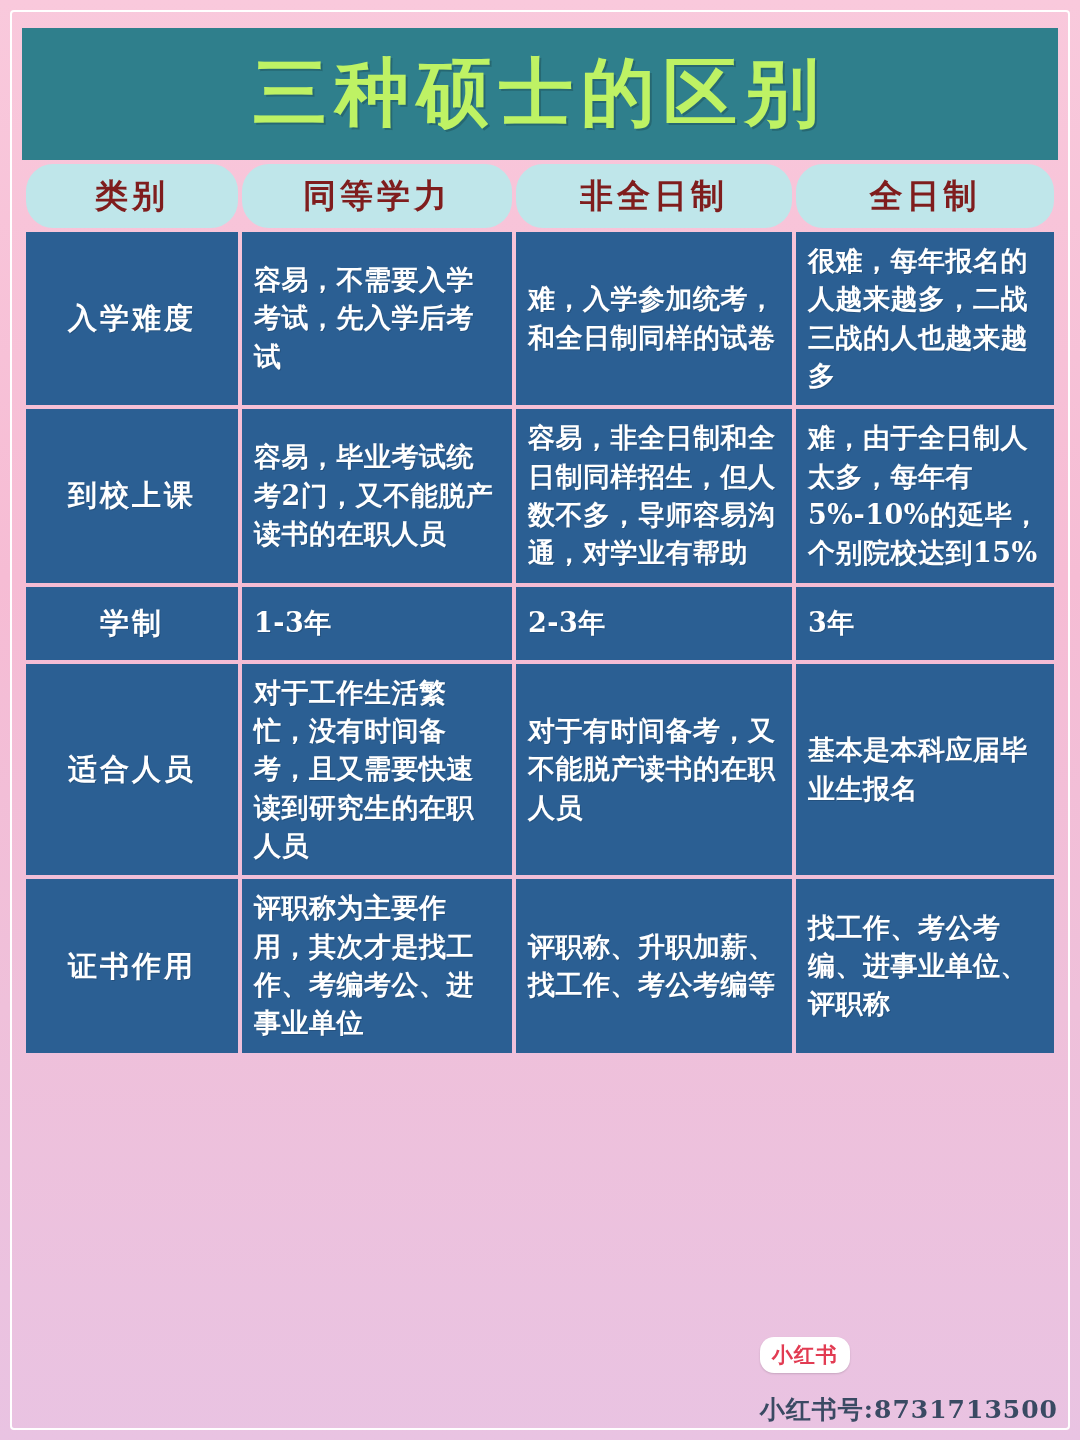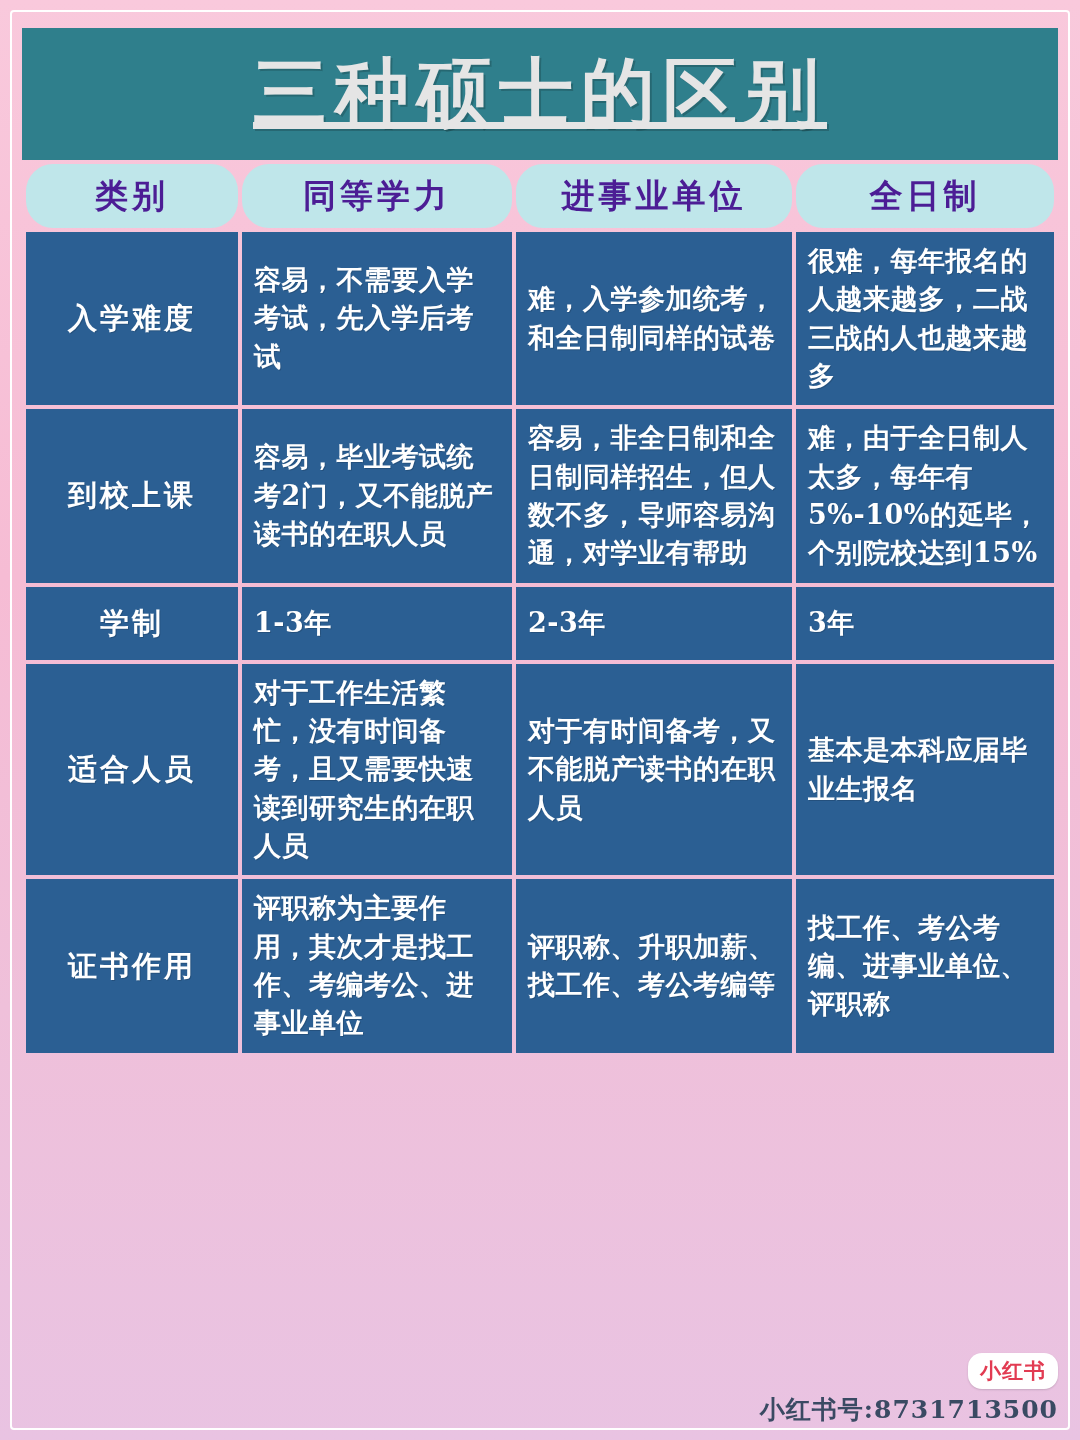--- a/index.html
+++ b/index.html
@@ -35,40 +35,39 @@
   .title-bar {
     position: relative;
     margin: 10px 8px 0 8px;
     height: 132px;
     background: #2f7f8c;
     display: flex;
     align-items: center;
     justify-content: center;
   }
   .title-bar .title-text {
-    color: #e5e5e5;
+    color: #bef264;
     font-family: "DejaVu Serif", serif;
     font-weight: bold;
     font-size: 74px;
     letter-spacing: 8px;
     text-shadow: 2px 2px 0 rgba(0,0,0,0.18);
     white-space: nowrap;
-    text-decoration: underline;
   }
   table.matrix {
     position: relative;
     margin: 0 8px;
     border-collapse: separate;
     border-spacing: 4px;
     width: calc(100% - 16px);
     table-layout: fixed;
   }
   table.matrix th {
     background: #bfe6ea;
-    color: #4c1d95;
+    color: #7f1d1d;
     font-family: Liberation Sans, sans-serif;
     font-weight: bold;
     font-size: 33px;
     letter-spacing: 4px;
     height: 62px;
     text-align: center;
     vertical-align: middle;
     border-radius: 27px;
   }
   table.matrix td {
@@ -115,23 +114,22 @@
     letter-spacing: 1px;
     text-align: center;
   }
   .footer-stack {
     position: absolute;
     right: 22px;
     bottom: 14px;
     text-align: right;
   }
   .footer-badge-row {
-    margin-bottom: 4px;
+    margin-bottom: 20px;
     display: flex;
-    justify-content: flex-end;
   }
 </style>
 </head>
 <body>
 
 <div class="page">
   <div class="inner-frame"></div>
 
   <div class="title-bar">
     <div class="title-text">三种硕士的区别</div>
@@ -141,21 +139,21 @@
     <colgroup>
       <col class="c0">
         <col class="c1">
         <col class="c2">
         <col class="c3">
     </colgroup>
     <thead>
       <tr>
         <th>类别</th>
         <th>同等学力</th>
-        <th>进事业单位</th>
+        <th>非全日制</th>
         <th>全日制</th>
       </tr>
     </thead>
     <tbody>
       <tr>
         <td class="rowhead">入学难度</td>
         <td class="cell">容易，不需要入学考试，先入学后考试</td>
         <td class="cell">难，入学参加统考，和全日制同样的试卷</td>
         <td class="cell">很难，每年报名的人越来越多，二战三战的人也越来越多</td>
       </tr>

